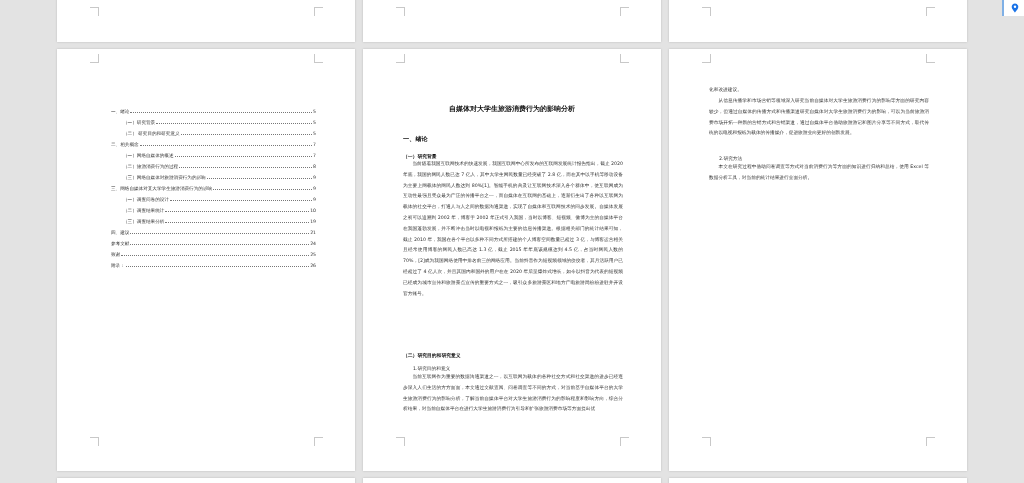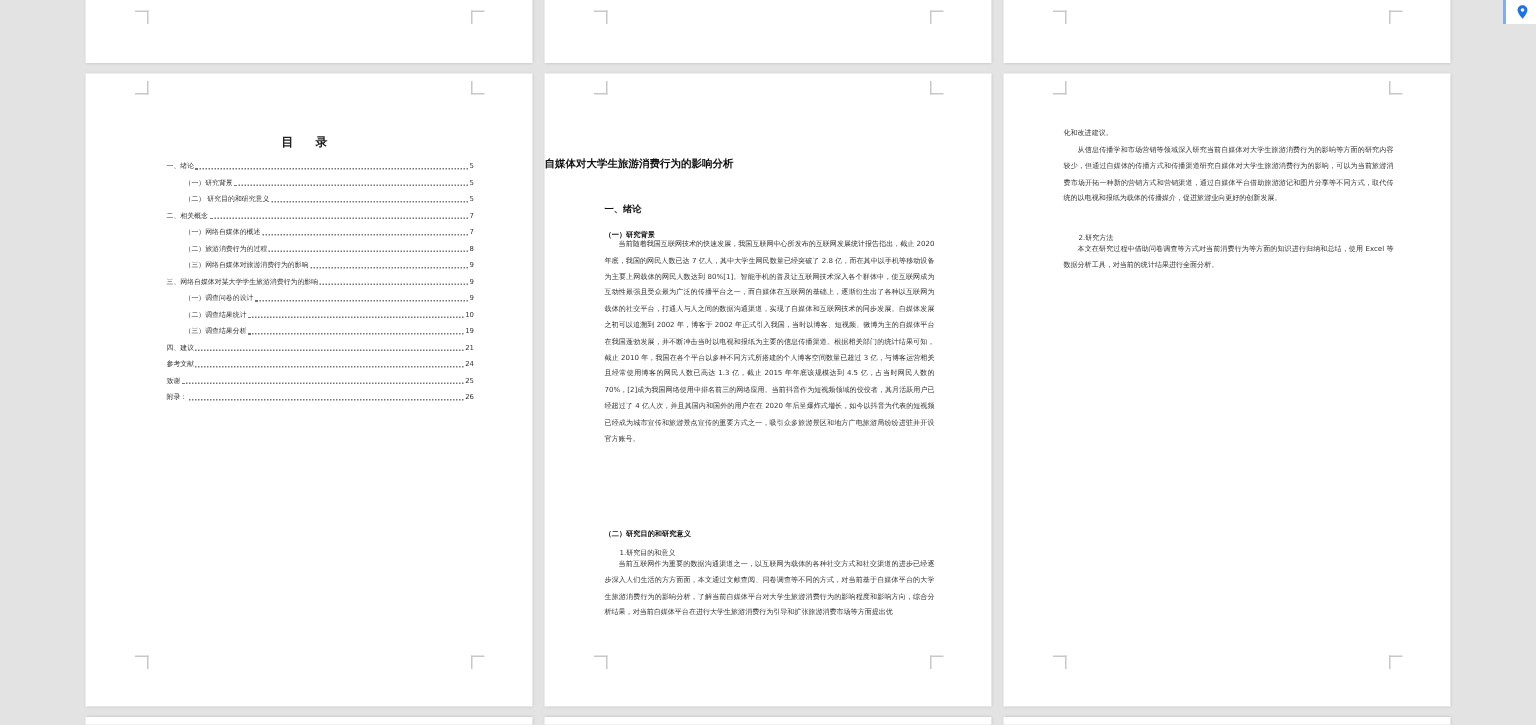--- a/index.html
+++ b/index.html
@@ -22,21 +22,21 @@
   
   .toc-title { position:absolute; left:0; right:0; top:40px; text-align:center; font-size:8px; font-weight:bold; letter-spacing:6px; font-family:"DejaVu Serif", serif; }
   .toc { position:absolute; left:54px; right:39px; top:54px; }
   .toc-row { display:flex; align-items:flex-end; font-size:4.6px; height:11px; color:#333; white-space:nowrap; }
   .toc-row.l2 { padding-left:12px; }
   .toc-row .lbl { flex:0 0 auto; }
   .toc-row .dots { flex:1 1 auto; border-bottom:0.5px dotted #777; margin:0 1px 1.5px 1px; }
   .toc-row .pg { flex:0 0 auto; }
 
   
-  .doc-title { position:absolute; left:0; right:0; top:55px; font-size:7px; font-weight:bold; color:#111; }
+  .doc-title { position:absolute; left:0; right:0; top:55px; text-align:center; font-size:7px; font-weight:bold; color:#111; }
   .h1 { position:absolute; font-size:6.2px; font-weight:bold; color:#111; }
   .h2 { position:absolute; font-size:4.8px; font-weight:bold; color:#111; }
   .para { position:absolute; font-size:4.7px; line-height:10.8px; color:#333; text-align:justify; text-indent:2em; }
   .para.noindent { text-indent:0; }
   .sub { position:absolute; font-size:4.7px; color:#333; }
 
   
   .side-btn { position:absolute; left:1002px; top:0; width:22px; height:16px; background:#fff; border-left:2px solid #7fb0e6; display:flex; align-items:center; justify-content:center; cursor:pointer; }
 </style>
 </head>
@@ -51,21 +51,20 @@
   <div class="corner br" style="left:257px; top:17px;"></div>
 </div>
 <div class="page" style="left:669px; top:-10px; width:298px; height:52px;">
   <div class="corner bl" style="left:33px; top:17px;"></div>
   <div class="corner br" style="left:257px; top:17px;"></div>
 </div>
 
 <div class="page" style="left:57px; top:49px; width:298px; height:422px;">
   <div class="corner tl" style="left:33px; top:5px;"></div>
   <div class="corner tr" style="left:257px; top:5px;"></div>
-  <div class="toc-title">目  录</div>
   <div class="toc" id="toc">
       <div class="toc-row">
         <span class="lbl">一、绪论</span>
         <span class="dots"></span>
         <span class="pg">5</span>
       </div>
       <div class="toc-row l2">
         <span class="lbl">（一）研究背景</span>
         <span class="dots"></span>
         <span class="pg">5</span>

